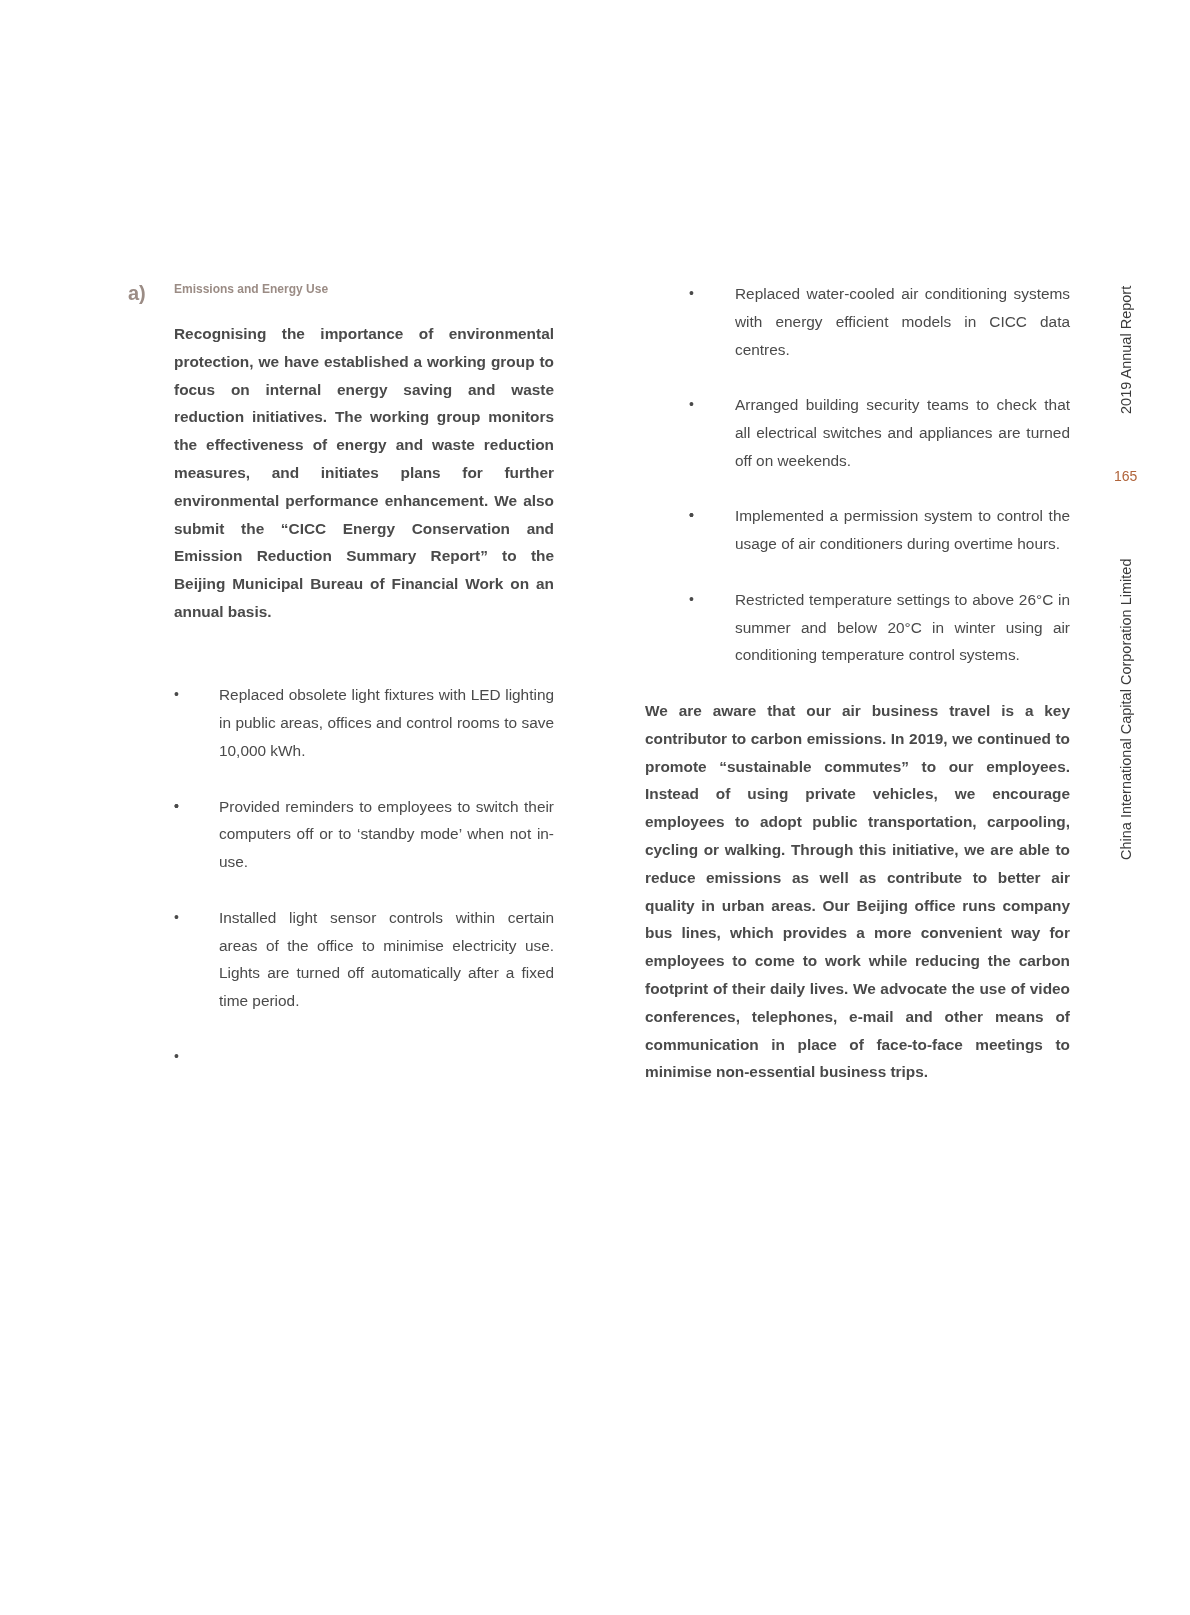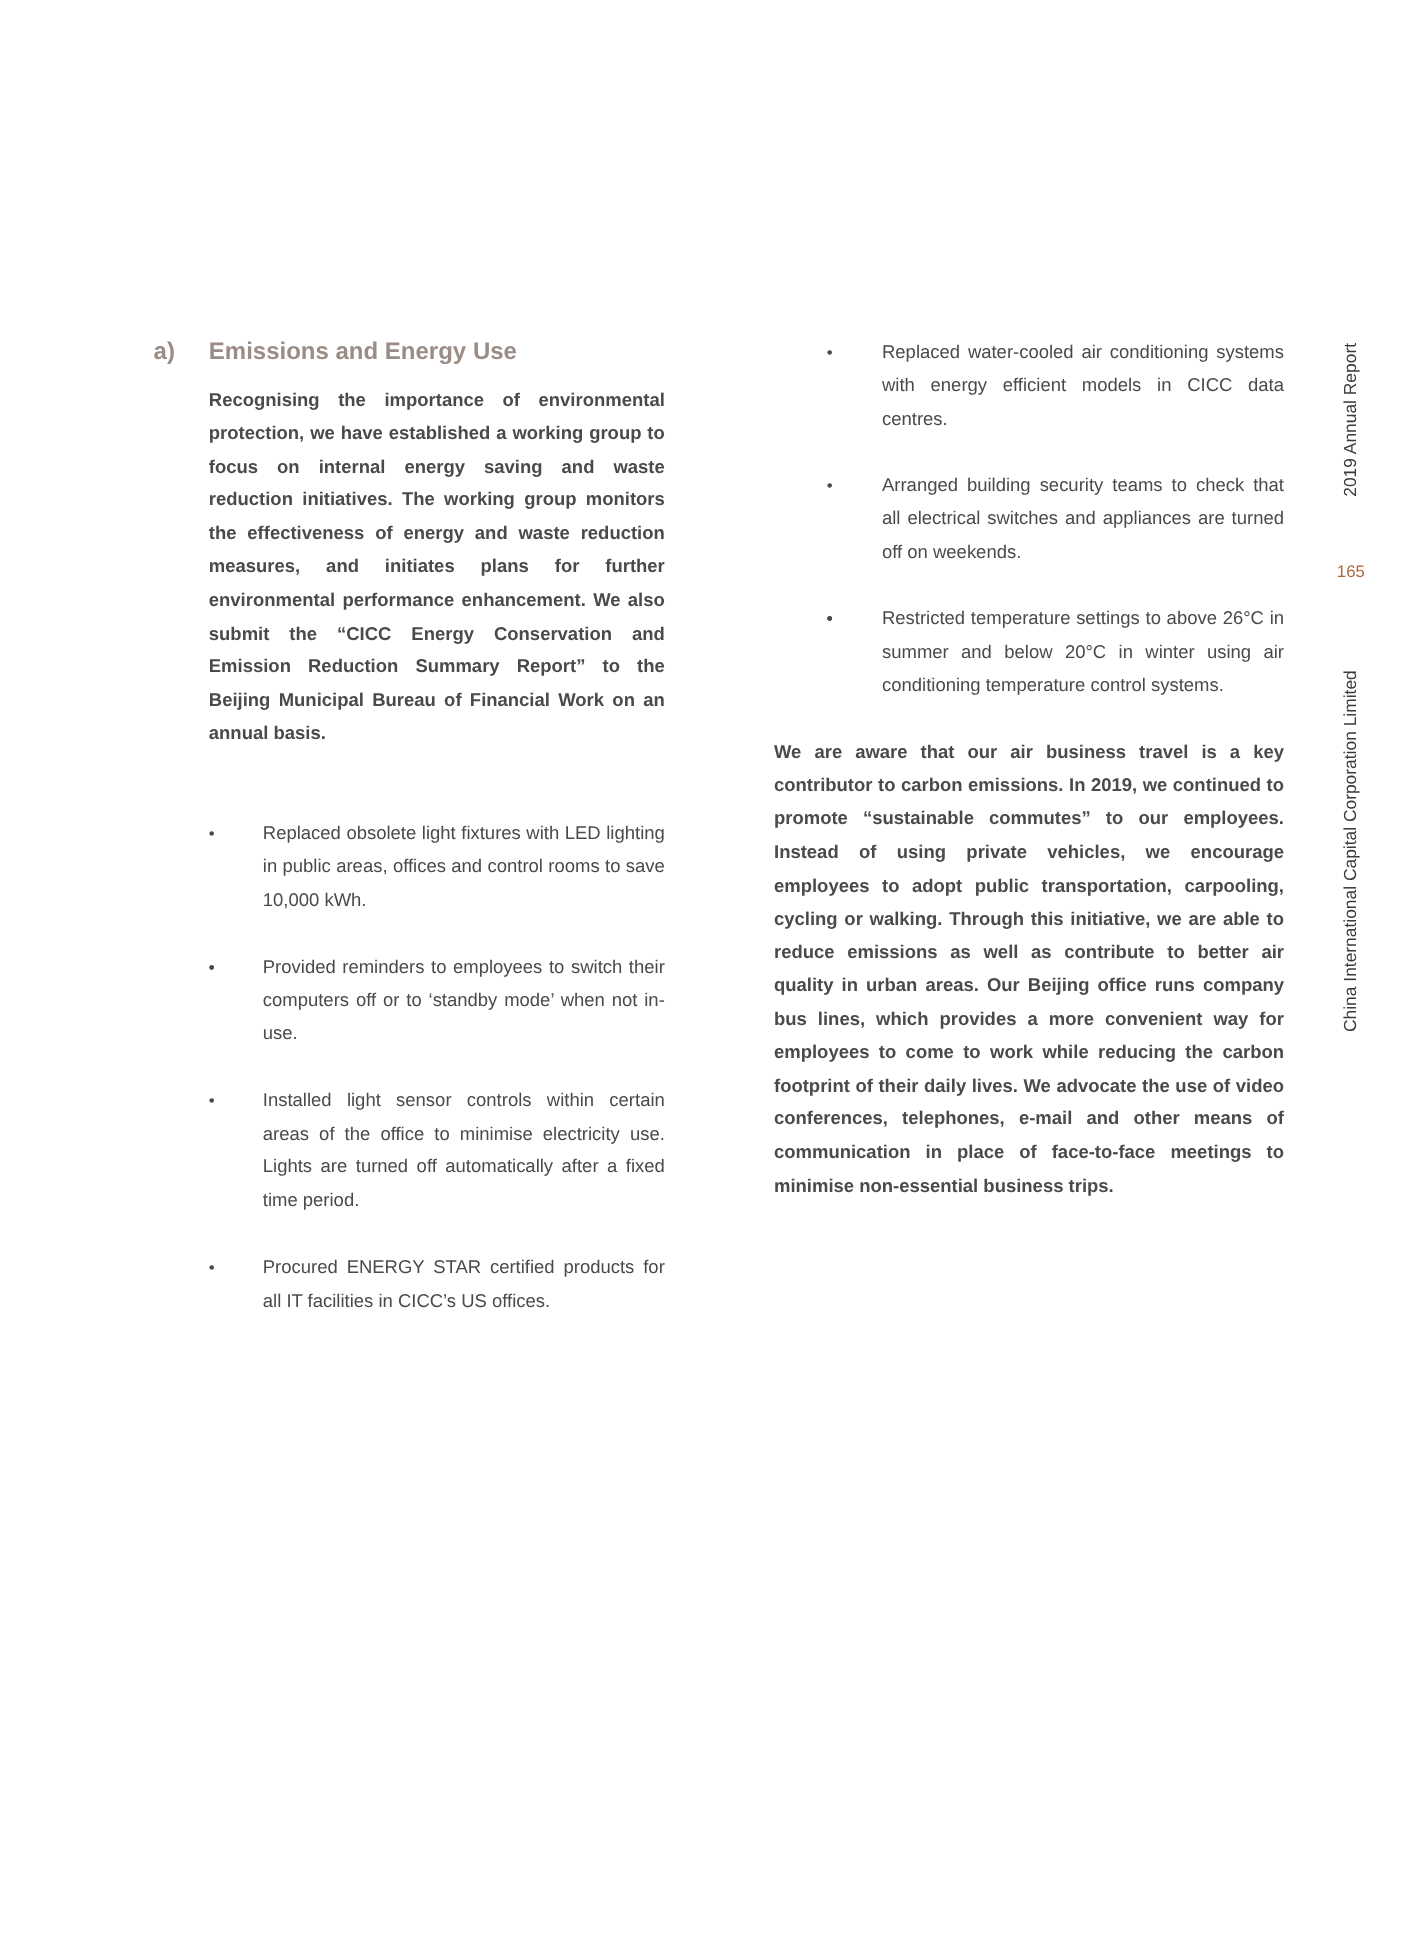--- a/index.html
+++ b/index.html
@@ -1,19 +1,19 @@
 <!DOCTYPE html>
 <html><head>
 <meta charset="utf-8">
 <style>
   html, body { margin:0; padding:0; background:#ffffff; }
   body { width:1190px; height:1615px; position:relative; overflow:hidden;
          font-family:"Liberation Sans", "DejaVu Sans", sans-serif; color:#4a4a4a; }
   .section-letter { position:absolute; left:128px; top:282px; font-size:20px; font-weight:bold; color:#9b8c85; }
-  .section-title { position:absolute; left:174px; top:282px; font-size:20px; font-weight:bold; color:#9b8c85; }
+  .section-title { position:absolute; left:174px; top:282px; font-size:12px; font-weight:bold; color:#9b8c85; }
   .col-left { position:absolute; left:174px; top:320px; width:380px; }
   .col-right { position:absolute; left:645px; top:280px; width:425px; }
   p.body { margin:0; font-size:15.4px; line-height:27.8px; text-align:justify; text-align-last:left;font-weight:bold; }
   .gap { height:27.8px; }
   ul.bullets { list-style:none; margin:0; padding:0; }
   ul.bullets li { position:relative; font-size:15.4px; line-height:27.8px; text-align:justify; text-align-last:left; margin-bottom:27.8px; }
   .col-left ul.bullets li { padding-left:45px; margin-left:0; }
   .col-right ul.bullets li { padding-left:90px; }
   .bullet { position:absolute; top:0; font-size:14px; }
   .col-left .bullet { left:0; }
@@ -32,30 +32,30 @@
 
 <div class="col-left">
   <p class="body">Recognising the importance of environmental protection, we have established a working group to focus on internal energy saving and waste reduction initiatives. The working group monitors the effectiveness of energy and waste reduction measures, and initiates plans for further environmental performance enhancement. We also submit the “CICC Energy Conservation and Emission Reduction Summary Report” to the Beijing Municipal Bureau of Financial Work on an annual basis.</p>
   <div class="gap"></div>
   <div class="gap"></div>
   <ul class="bullets">
     <li><span class="bullet">•</span><span>Replaced obsolete light fixtures with LED lighting in public areas, offices and control rooms to save 10,000 kWh.</span></li>
     <li><span class="bullet">•</span></li>
     <li><span class="bullet">•</span><span>Provided reminders to employees to switch their computers off or to ‘standby mode’ when not in-use.</span></li>
     <li><span class="bullet">•</span><span>Installed light sensor controls within certain areas of the office to minimise electricity use. Lights are turned off automatically after a fixed time period.</span></li>
-    <li><span class="bullet">•</span><span>Procured ENERGY STAR certified products for all IT facilities in CICC’s US offices.</span></li>
+    <li><span class="bullet">•</span></li>
   </ul>
 </div>
 
 <div class="col-right">
   <ul class="bullets">
     <li><span class="bullet">•</span><span>Replaced water-cooled air conditioning systems with energy efficient models in CICC data centres.</span></li>
     <li><span class="bullet">•</span><span>Arranged building security teams to check that all electrical switches and appliances are turned off on weekends.</span></li>
     <li><span class="bullet">•</span></li>
-    <li><span class="bullet">•</span></li>
+    <li><span class="bullet">•</span><span>Implemented a permission system to control the usage of air conditioners during overtime hours.</span></li>
     <li><span class="bullet">•</span><span>Restricted temperature settings to above 26°C in summer and below 20°C in winter using air conditioning temperature control systems.</span></li>
   </ul>
   <p class="body">We are aware that our air business travel is a key contributor to carbon emissions. In 2019, we continued to promote “sustainable commutes” to our employees. Instead of using private vehicles, we encourage employees to adopt public transportation, carpooling, cycling or walking. Through this initiative, we are able to reduce emissions as well as contribute to better air quality in urban areas. Our Beijing office runs company bus lines, which provides a more convenient way for employees to come to work while reducing the carbon footprint of their daily lives. We advocate the use of video conferences, telephones, e-mail and other means of communication in place of face-to-face meetings to minimise non-essential business trips.</p>
   <div class="gap"></div>
 </div>
 
 <div class="side side-report">2019 Annual Report</div>
 <div class="page-num">165</div>
 <div class="side side-company">China International Capital Corporation Limited</div>
 

